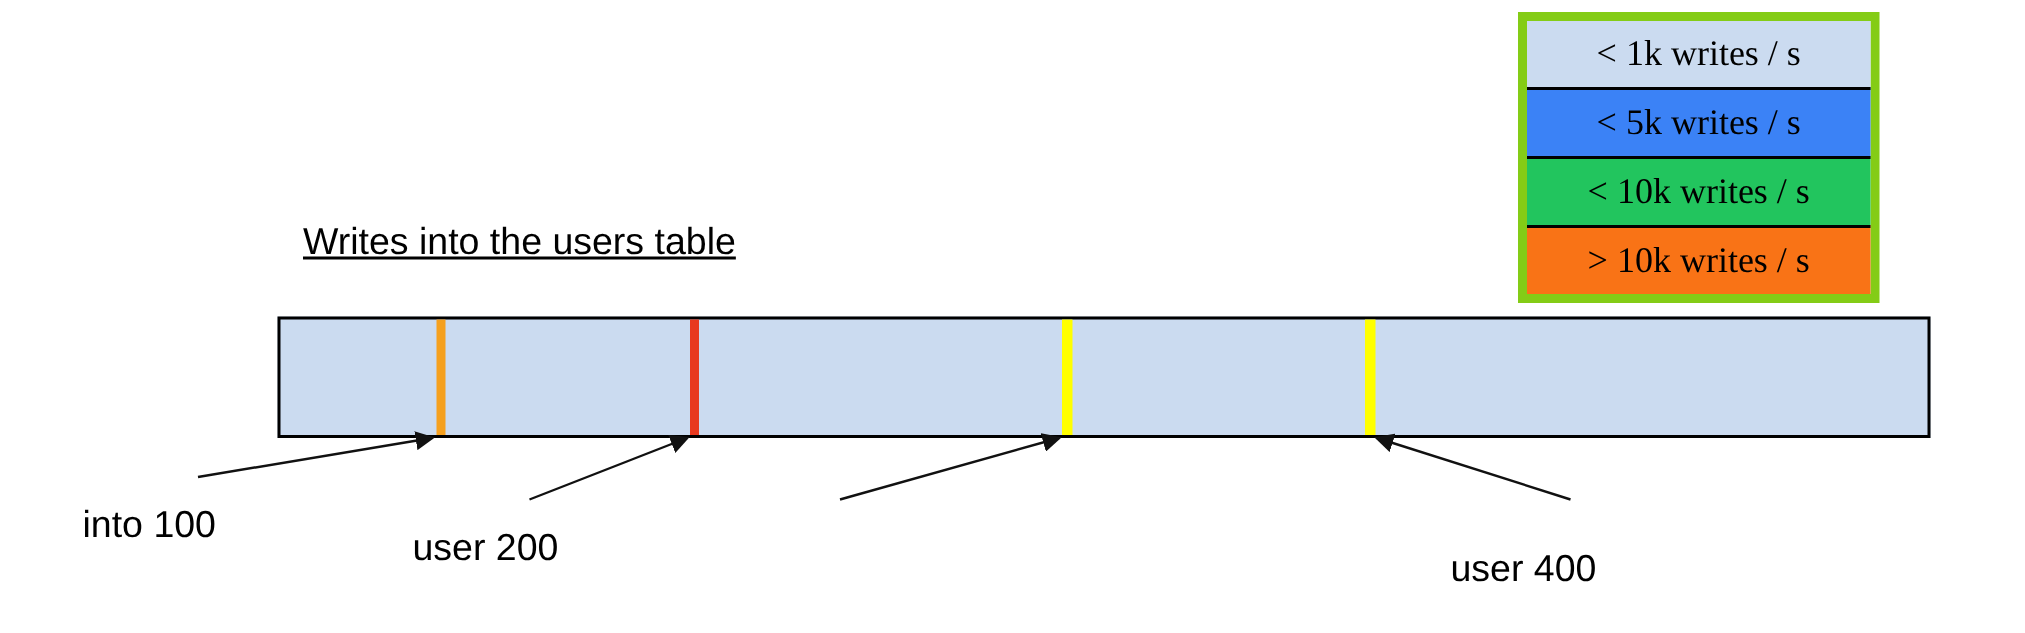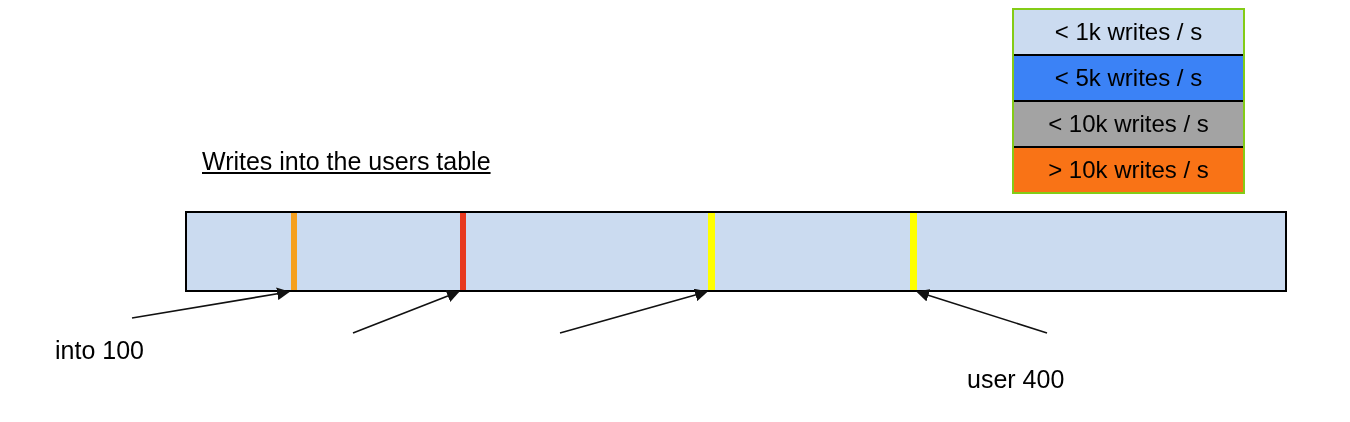--- a/index.html
+++ b/index.html
@@ -53,21 +53,22 @@
     left: 0; top: 0;
     width: 1350px;
     height: 422px;
     pointer-events: none;
   }
   .legend {
     position: absolute;
     left: 1012px;
     top: 8px;
     width: 229px;
-    border: 2px solid #84cc16;
+    border: 6px solid #84cc16;
+    font-family: Liberation Serif, serif;
   }
   .legend-row {
     height: 44px;
     display: flex;
     align-items: center;
     justify-content: center;
     font-size: 24px;
     border-top: 2px solid #000000;
     white-space: nowrap;
   }
@@ -93,22 +94,23 @@
         <path d="M0,0 L10,5 L0,10 z" fill="#111111"></path>
       </marker>
     </defs>
     <line x1="132" y1="318" x2="288" y2="292" stroke="#111111" stroke-width="1.6" marker-end="url(#arrowhead)"></line>
     <line x1="353" y1="333" x2="458" y2="292" stroke="#111111" stroke-width="1.6" marker-end="url(#arrowhead)"></line>
     <line x1="560" y1="333" x2="706" y2="292" stroke="#111111" stroke-width="1.6" marker-end="url(#arrowhead)"></line>
     <line x1="1047" y1="333" x2="918" y2="292" stroke="#111111" stroke-width="1.6" marker-end="url(#arrowhead)"></line>
   </svg>
 
   <div class="callout-label lbl0">into 100</div>
+  <div class="callout-label lbl1">user 200</div>
   <div class="callout-label lbl3">user 400</div>
 
   <div class="legend">
     <div class="legend-row" style="background-color: rgb(203, 219, 240);">&lt; 1k writes / s</div>
     <div class="legend-row" style="background-color: #3b82f6;">&lt; 5k writes / s</div>
-    <div class="legend-row" style="background-color: #a3a3a3; text-align: right;">&lt; 10k writes / s</div>
+    <div class="legend-row" style="background-color: #22c55e; text-align: right;">&lt; 10k writes / s</div>
     <div class="legend-row" style="background-color: #f97316;">&gt; 10k writes / s</div>
   </div>
 
 </div>
 
 </body></html>

